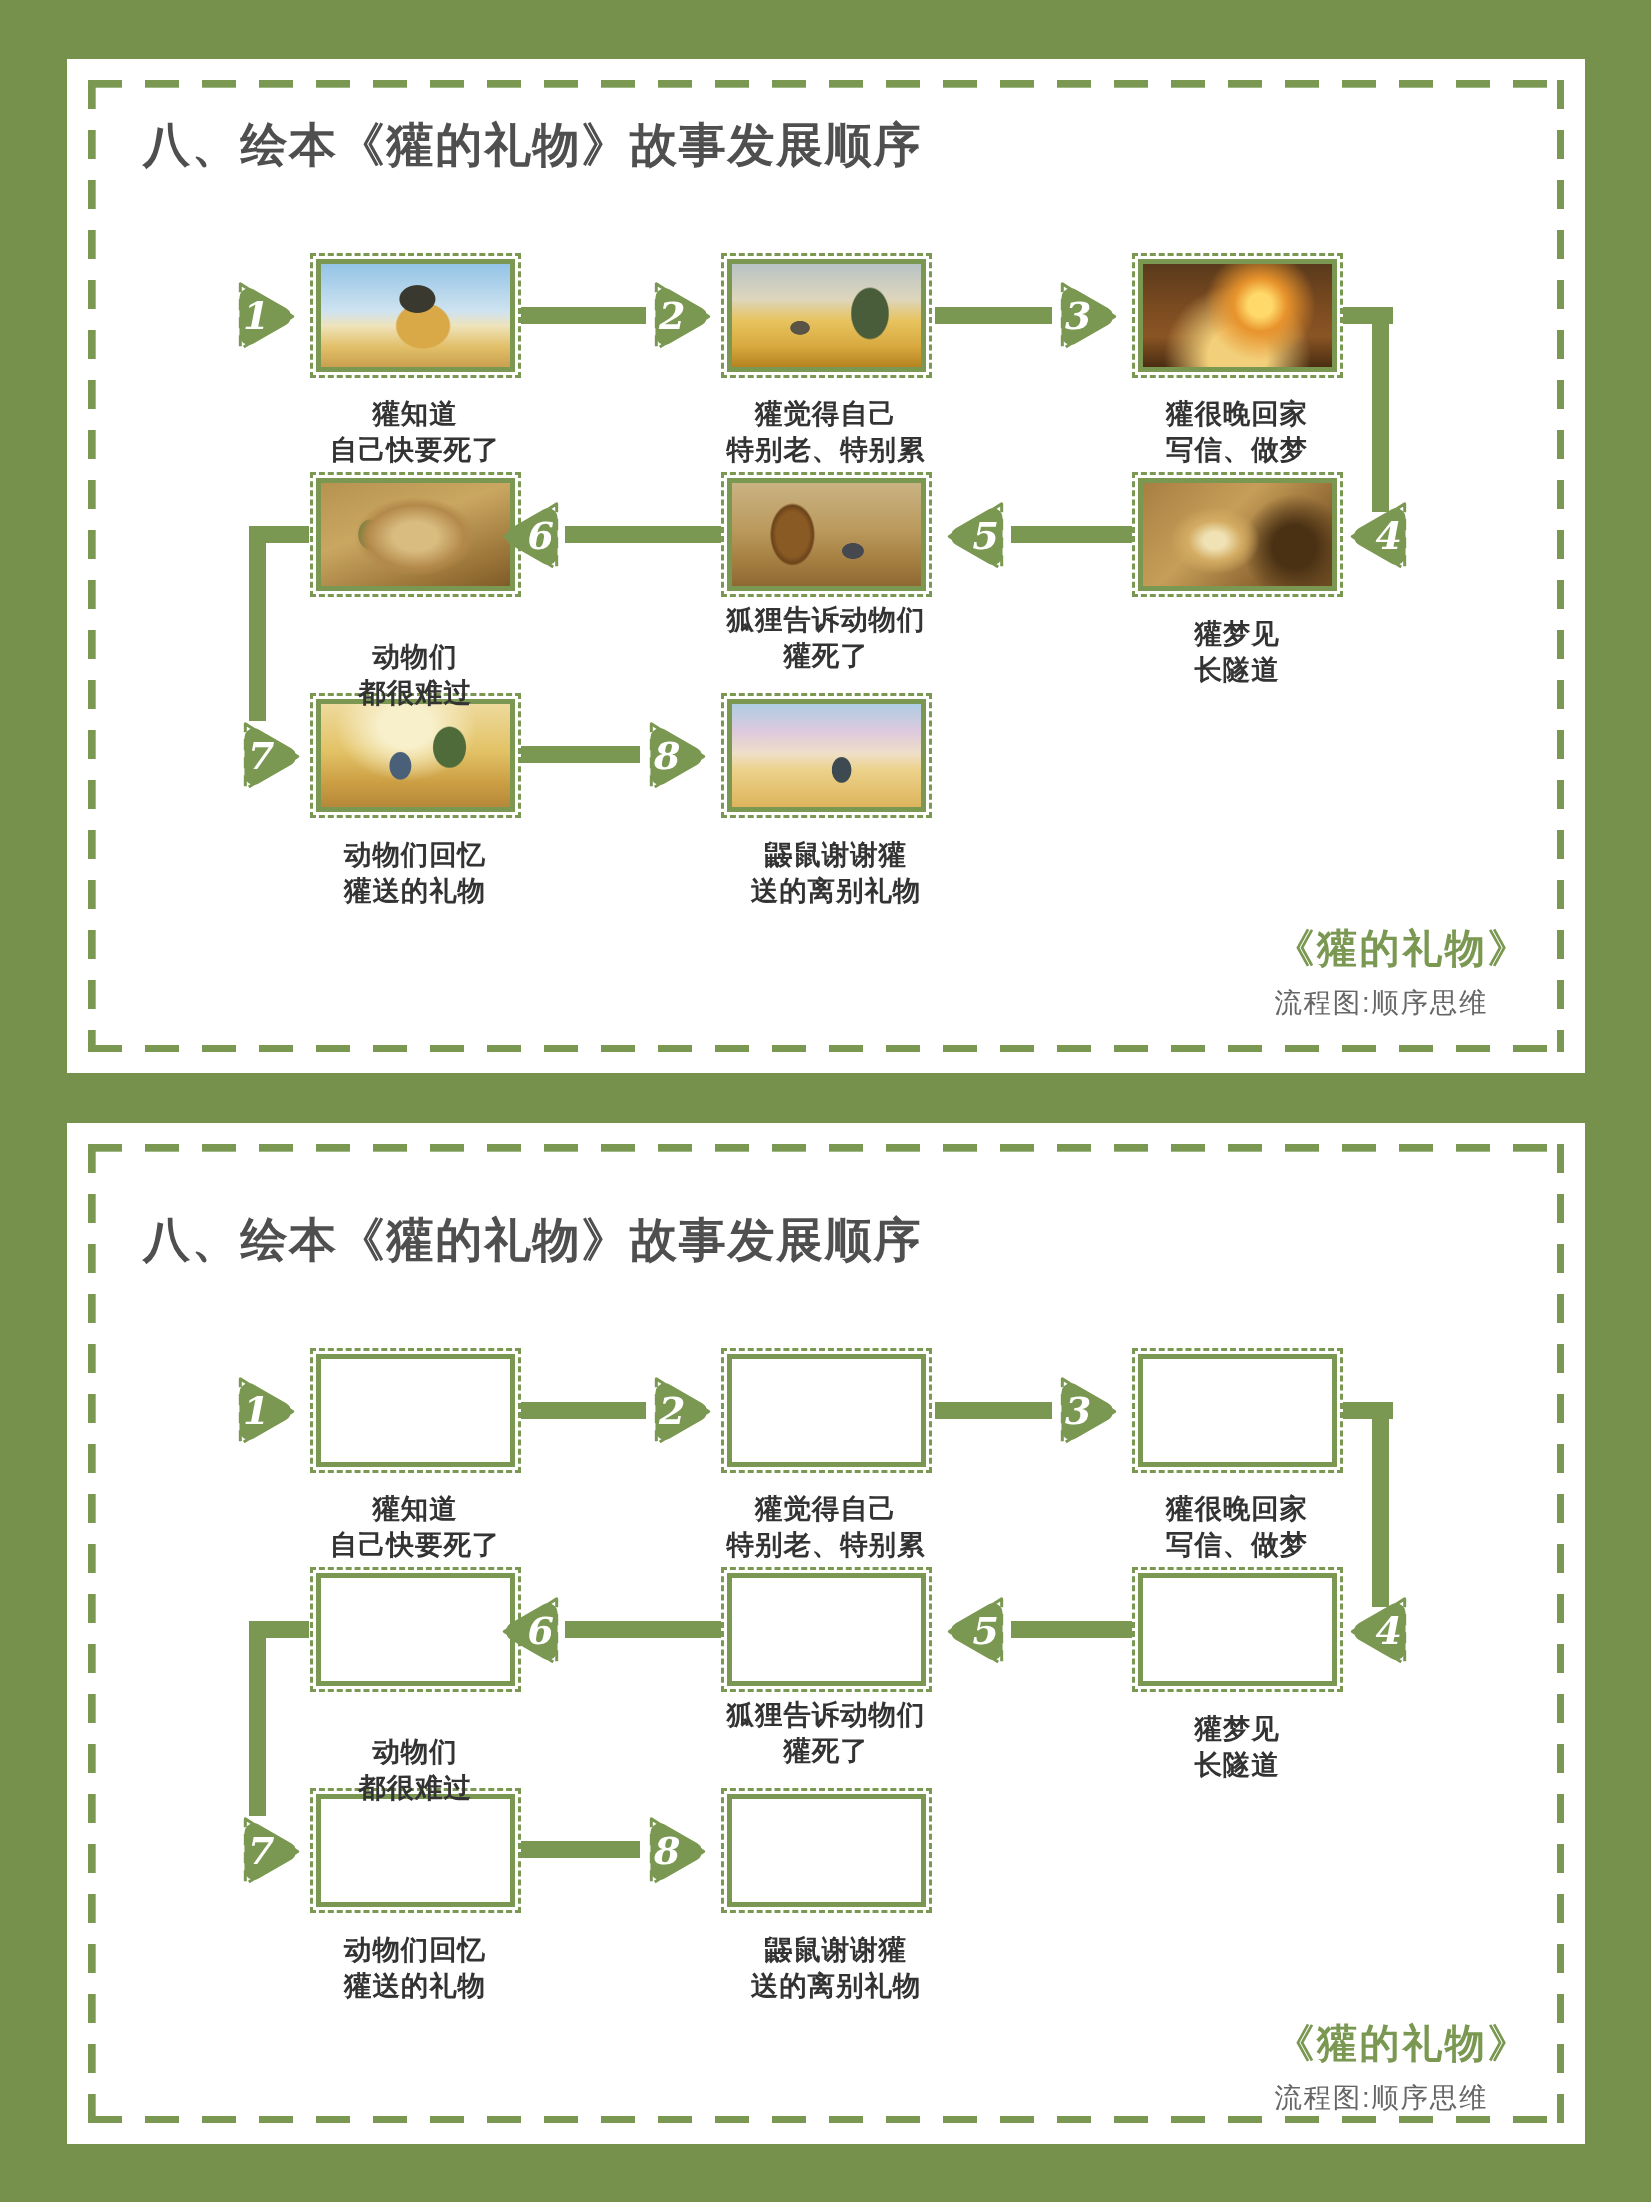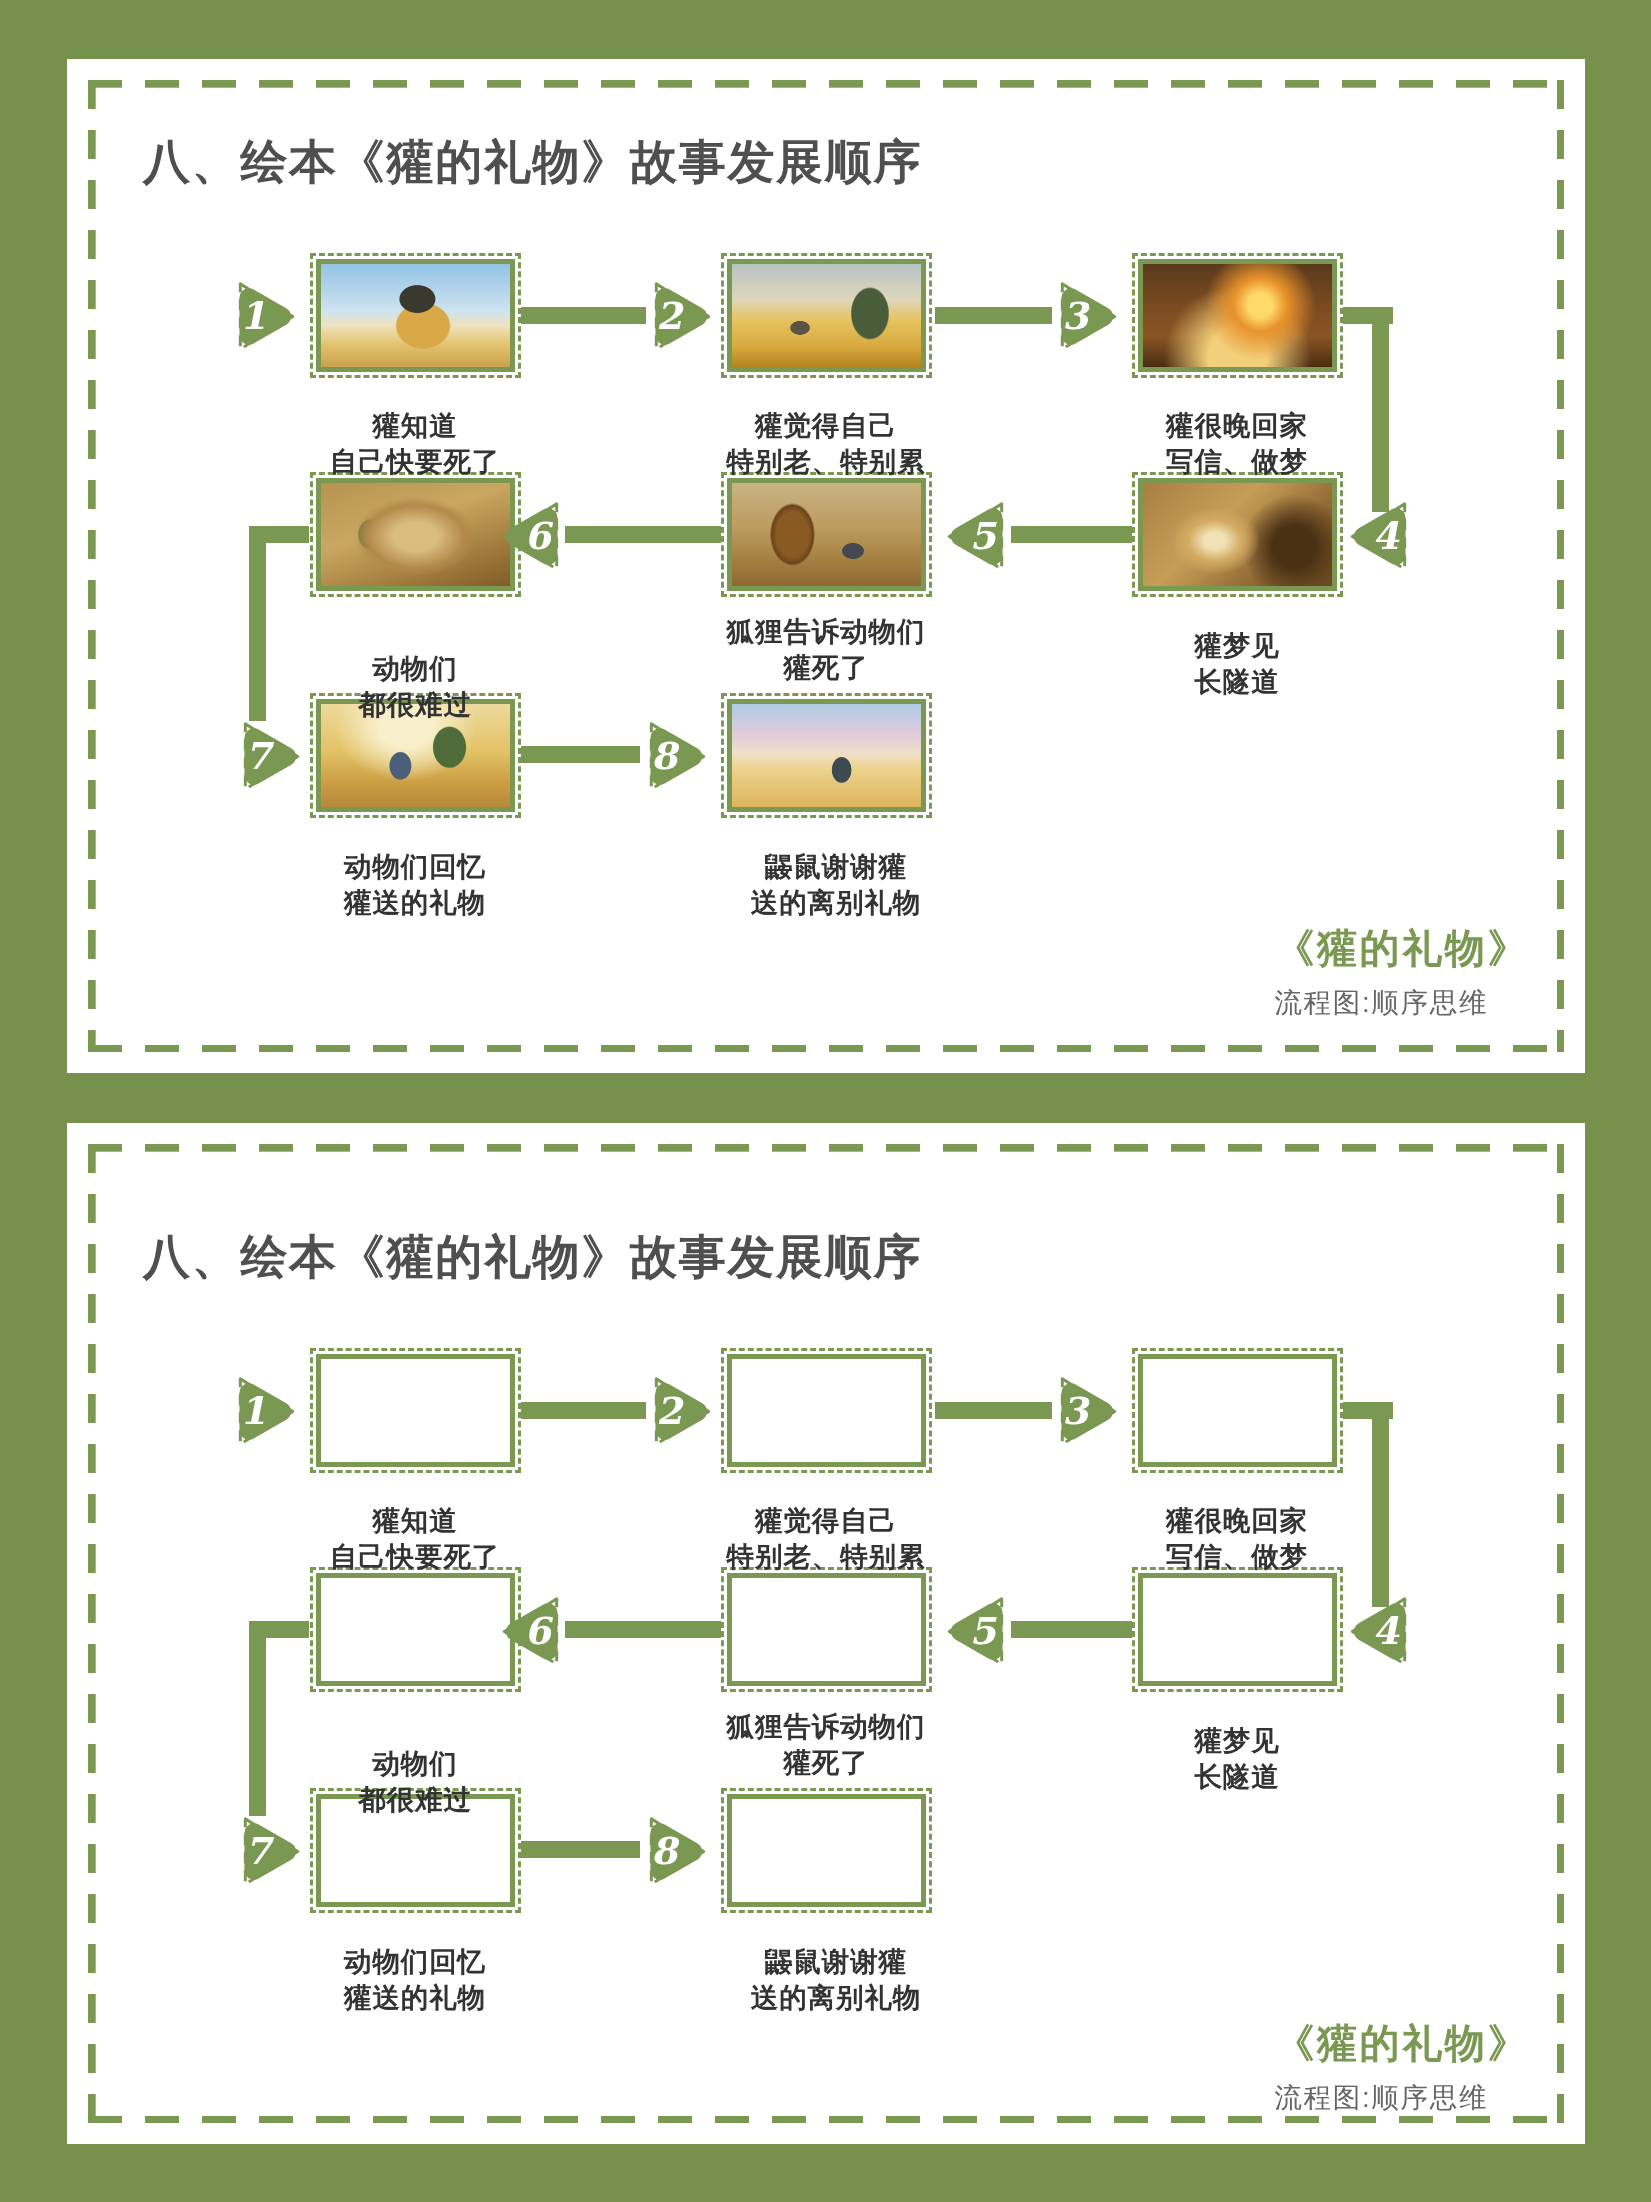--- a/index.html
+++ b/index.html
@@ -22,21 +22,21 @@
     background:
       repeating-linear-gradient(90deg,var(--g) 0 34px,transparent 34px 57px) left top / 100% 7.7px no-repeat,
       repeating-linear-gradient(90deg,var(--g) 0 34px,transparent 34px 57px) left bottom / 100% 7.7px no-repeat,
       repeating-linear-gradient(180deg,var(--g) 0 29px,transparent 29px 50px) left top / 7.7px 100% no-repeat,
       repeating-linear-gradient(180deg,var(--g) 0 29px,transparent 29px 50px) right top / 7.7px 100% no-repeat;}
 
   .flow{position:absolute;left:0;top:0;width:100%;height:100%;}
   #card2 .flow{top:31px;}
 
   .title{position:absolute;left:76px;top:55px;font-size:47px;font-weight:900;
-    color:var(--title-c);letter-spacing:1.7px;white-space:nowrap;margin-top:17px;}
+    color:var(--title-c);letter-spacing:1.7px;white-space:nowrap;}
 
   
   .pic{position:absolute;width:211px;height:125px;border:3.4px dashed var(--g);background:#fff;}
   .pic-inner{position:absolute;inset:2.6px;border:5.2px solid var(--g);overflow:hidden;background:#fff;}
   .scene{position:absolute;inset:0;}
   .blank{background:#ffffff;}
   .b1{left:243px;top:194px}.b2{left:654px;top:194px}.b3{left:1065px;top:194px}
   .b4{left:1065px;top:413px}.b5{left:654px;top:413px}.b6{left:243px;top:413px}
   .b7{left:243px;top:634px}.b8{left:654px;top:634px}
 
@@ -69,21 +69,21 @@
     radial-gradient(ellipse 29px 36px at 68% 42%, #4f6b3a 0 55%, transparent 59%),
     radial-gradient(ellipse 19px 24px at 42% 60%, #4a6078 0 55%, transparent 60%),
     radial-gradient(ellipse at 45% 22%, #f8f0cb 0 18%, transparent 48%),
     linear-gradient(180deg,#eeda9d 0%,#e3c367 45%,#cda045 75%,#b5883a 100%);}
   .scene-8{background:
     radial-gradient(ellipse 17px 22.4px at 58% 64%, #3d4a52 0 55%, transparent 60%),
     linear-gradient(180deg,#aecde4 0%,#dcc9de 26%,#efdfc8 48%,#ecd28a 64%,#ddb45c 100%);}
 
   
   .cap{position:absolute;width:344px;text-align:center;font-size:27.5px;font-weight:900;
-    color:var(--cap-c);line-height:36px;letter-spacing:0.9px;margin-top:12px;}
+    color:var(--cap-c);line-height:36px;letter-spacing:0.9px;}
   .cap1{left:176px;top:337px}.cap2{left:587px;top:337px}.cap3{left:998px;top:337px}
   .cap4{left:998px;top:557px}.cap5{left:587px;top:543px}.cap6{left:176px;top:580px}
   .cap7{left:176px;top:778px}.cap8{left:597px;top:778px}
 
   
   .bar{position:absolute;height:17px;background:var(--g);}
   .vbar{position:absolute;width:17px;background:var(--g);}
   .c1{left:453px;top:248px;width:126px}
   .c2{left:868px;top:248px;width:117px}
   .c3h{left:1276px;top:248px;width:50px}

